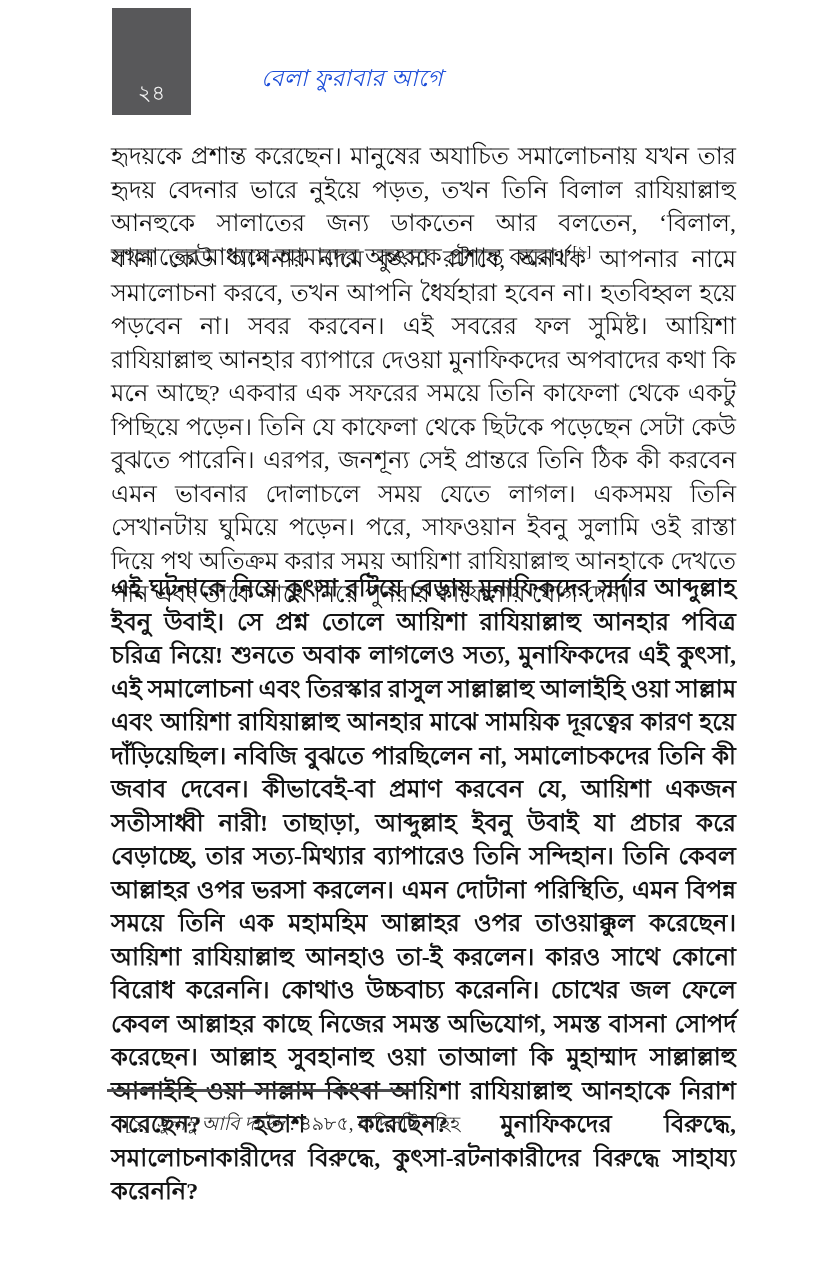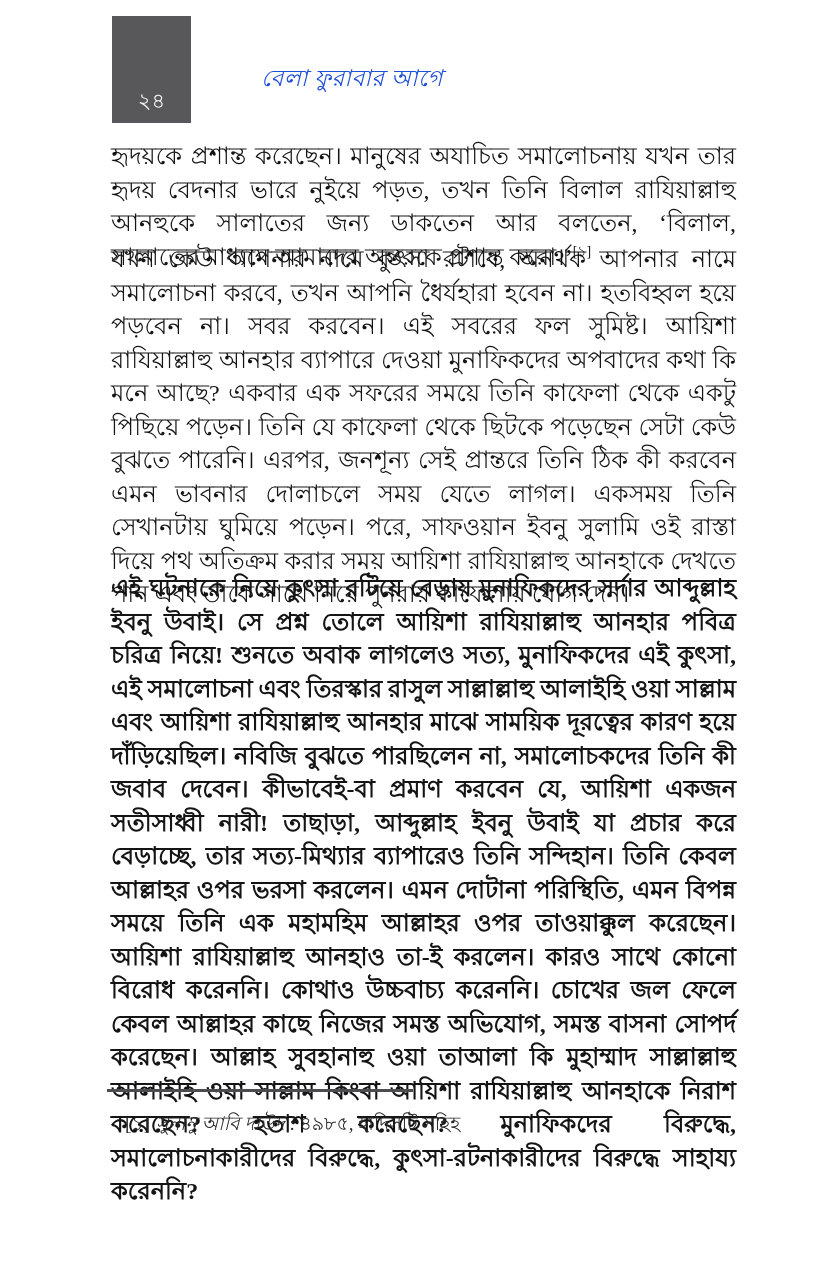--- a/index.html
+++ b/index.html
@@ -16,21 +16,21 @@
   }
   .page {
     position: absolute;
     inset: 0;
     background: #ffffff;
   }
   
   .page-number-block {
     position: absolute;
     left: 112px;
-    top: 16px;
+    top: 8px;
     width: 79px;
     height: 107px;
     background: #58585a;
     display: flex;
     align-items: flex-end;
     justify-content: center;
     padding-bottom: 11px;
     box-sizing: border-box;
   }
   .page-number {

